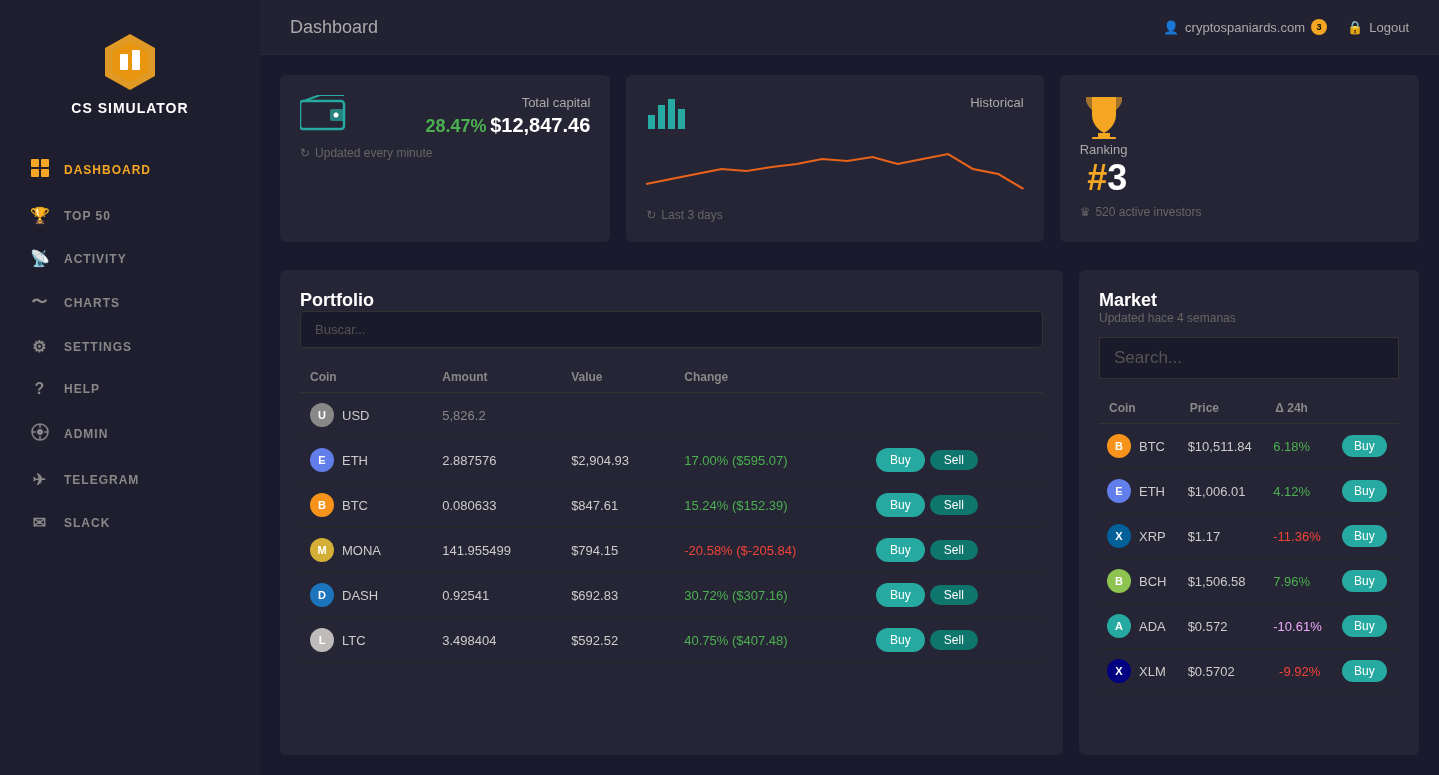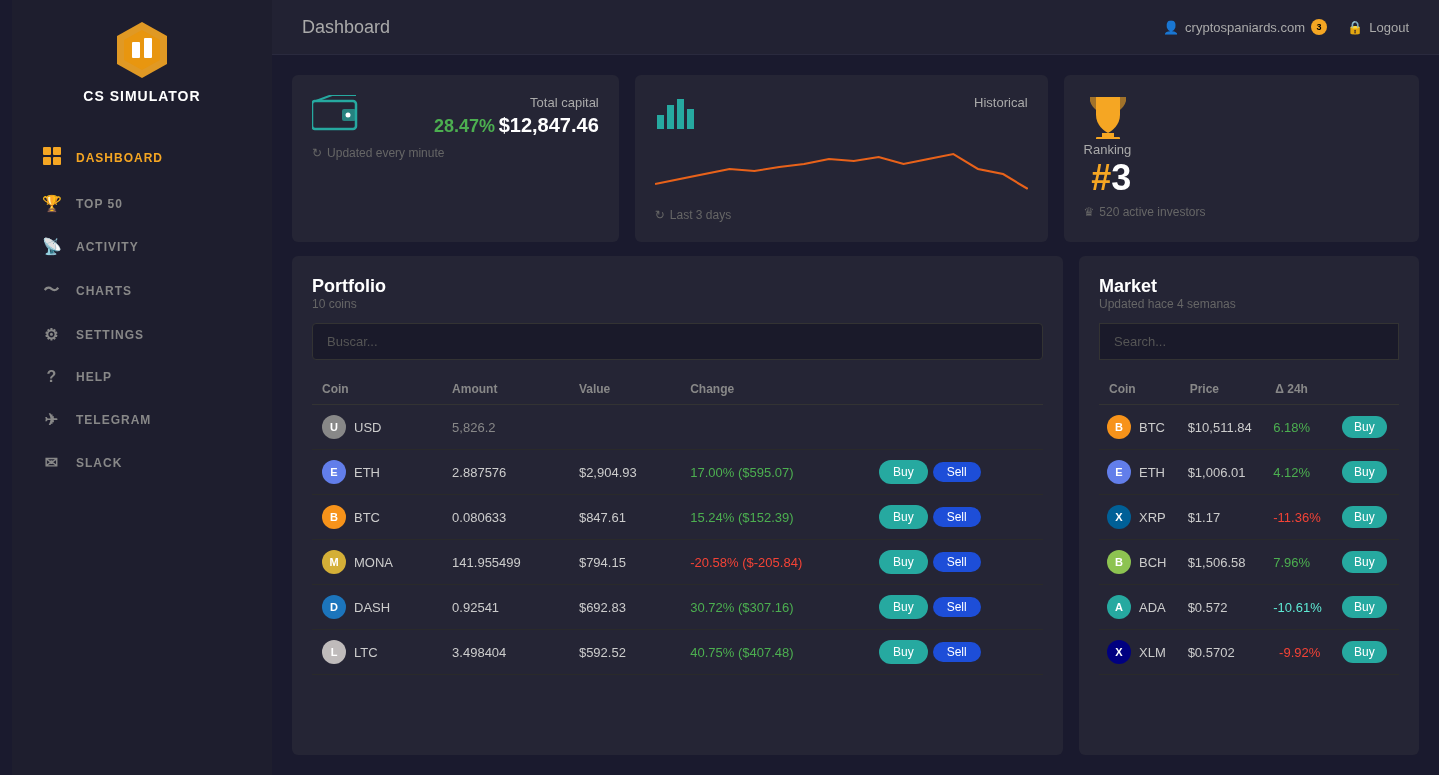--- a/index.html
+++ b/index.html
@@ -4,22 +4,21 @@
   <style>
     * { box-sizing: border-box; margin: 0; padding: 0; }
     body { background: #1a1a2e; color: #ccc; font-family: 'Segoe UI', Arial, sans-serif; font-size: 13px; display: flex; height: 100vh; overflow: hidden; }
 
     
     #sidebar {
       width: 260px; min-width: 260px;
       background: #1e1e2e;
       display: flex; flex-direction: column;
       align-items: center;
-      padding-top: 20px;
-      margin-left: 12px;
+      padding-top: 32px;
     }
     #sidebar .logo-area {
       display: flex; flex-direction: column; align-items: center;
       margin-bottom: 30px;
     }
     #sidebar .logo-icon {
       width: 60px; height: 60px;
       margin-bottom: 8px;
     }
     #sidebar .logo-text {
@@ -56,21 +55,21 @@
     #header .user-badge {
       background: #f5a623; color: #000; border-radius: 50%;
       width: 16px; height: 16px; font-size: 9px; display: flex; align-items: center; justify-content: center;
       font-weight: bold;
     }
     #header .logout-btn { display: flex; align-items: center; gap: 6px; color: #aaa; font-size: 13px; cursor: pointer; }
 
     
     #content {
       flex: 1; display: flex; flex-direction: column; overflow: hidden; padding: 20px;
-      gap: 14px;
+      gap: 28px;
     }
 
     
     .top-cards {
       display: flex; gap: 16px;
     }
     .card {
       background: #252535;
       border-radius: 6px;
       padding: 20px;
@@ -112,35 +111,35 @@
     td { padding: 10px 10px; border-bottom: 1px solid #2a2a2a; color: #ccc; font-size: 13px; }
     .coin-cell { display: flex; align-items: center; gap: 8px; }
     .coin-dot { width: 24px; height: 24px; border-radius: 50%; display: flex; align-items: center; justify-content: center; font-size: 11px; font-weight: bold; }
     .change-pos { color: #4caf50; }
     .change-neg { color: #f44336; }
     .btn-buy {
       background: #26a9a0; color: #fff; border: none; border-radius: 12px;
       padding: 5px 14px; font-size: 12px; cursor: pointer; margin-right: 5px;
     }
     .btn-sell {
-      background: #1d4ed8; color: #fff; border: none; border-radius: 12px;
+      background: #0f766e; color: #fff; border: none; border-radius: 12px;
       padding: 3px 14px; font-size: 12px; cursor: pointer;
     }
 
     
     .market-panel {
       width: 340px; background: #252535; border-radius: 6px;
       display: flex; flex-direction: column; overflow: hidden; padding: 20px;
     }
     .market-title { color: #fff; font-size: 18px; font-weight: 600; }
     .market-sub { color: #666; font-size: 12px; margin-bottom: 12px; }
     .market-table-wrap { overflow-y: auto; flex: 1; }
     .market-search {
       width: 100%; background: #1a1a2a; border: 1px solid #333; border-radius: 0;
-      color: #ccc; padding: 10px 14px; font-size: 13px; margin-bottom: 14px;
+      color: #ccc; padding: 10px 14px; font-size: 17px; margin-bottom: 14px;
       outline: none;
     }
     .market-search::placeholder { color: #555; }
     .m-th { color: #888; font-size: 12px; font-weight: 600; padding: 8px 10px; text-align: left; border-bottom: 1px solid #333; }
     .m-td { padding: 10px 8px; border-bottom: 1px solid #2a2a2a; color: #ccc; font-size: 13px; }
     .btn-buy-sm {
       background: #26a9a0; color: #fff; border: none; border-radius: 12px;
       padding: 4px 12px; font-size: 12px; cursor: pointer;
     }
 
@@ -195,20 +194,33 @@
     </div>
     <div class="nav-item">
       <span class="nav-icon">⚙</span>
       <span>SETTINGS</span>
     </div>
     <div class="nav-item">
       <span class="nav-icon">?</span>
       <span>HELP</span>
     </div>
     <div class="nav-item">
+      <span class="nav-icon">
+        <svg width="20" height="20" viewBox="0 0 20 20">
+            <circle cx="10" cy="10" r="8" fill="none" stroke="#888" stroke-width="1.5"></circle>
+            <circle cx="10" cy="10" r="3" fill="#888"></circle>
+            <line x1="10" y1="2" x2="10" y2="6" stroke="#888" stroke-width="1.5"></line>
+            <line x1="10" y1="14" x2="10" y2="18" stroke="#888" stroke-width="1.5"></line>
+            <line x1="2" y1="10" x2="6" y2="10" stroke="#888" stroke-width="1.5"></line>
+            <line x1="14" y1="10" x2="18" y2="10" stroke="#888" stroke-width="1.5"></line>
+          </svg>
+      </span>
+      <span>ADMIN</span>
+    </div>
+    <div class="nav-item">
       <span class="nav-icon">✈</span>
       <span>TELEGRAM</span>
     </div>
     <div class="nav-item">
       <span class="nav-icon">✉</span>
       <span>SLACK</span>
     </div>
   </div>
 </div>
 
@@ -302,21 +314,20 @@
           <span>♛</span>
           <span>520 active investors</span>
         </div>
       </div>
     </div>
 
     <div class="bottom-row">
 
       <div class="portfolio-panel">
         <div class="panel-title">Portfolio</div>
-        <div class="panel-sub">10 coins</div>
         <input class="search-input" type="text" placeholder="Buscar..." style="">
         <div class="table-wrap">
           <table>
             <thead>
               <tr>
                 <th>Coin</th>
                 <th>Amount</th>
                 <th>Value</th>
                 <th>Change</th>
                 <th></th>
@@ -460,21 +471,21 @@
                   <td class="m-td"><button class="btn-buy-sm">Buy</button></td>
                 </tr>
                 <tr>
                   <td class="m-td">
                     <div class="coin-cell">
                       <div class="coin-dot" style="background:#26a9a0; color:#fff;">A</div>
                       <span>ADA</span>
                     </div>
                   </td>
                   <td class="m-td">$0.572</td>
-                  <td class="m-td" style="color: #5eead4;">-10.61%</td>
+                  <td class="m-td" style="color: #f0abfc;">-10.61%</td>
                   <td class="m-td"><button class="btn-buy-sm">Buy</button></td>
                 </tr>
                 <tr>
                   <td class="m-td">
                     <div class="coin-cell">
                       <div class="coin-dot" style="background:#000080; color:#fff;">X</div>
                       <span>XLM</span>
                     </div>
                   </td>
                   <td class="m-td">$0.5702</td>

